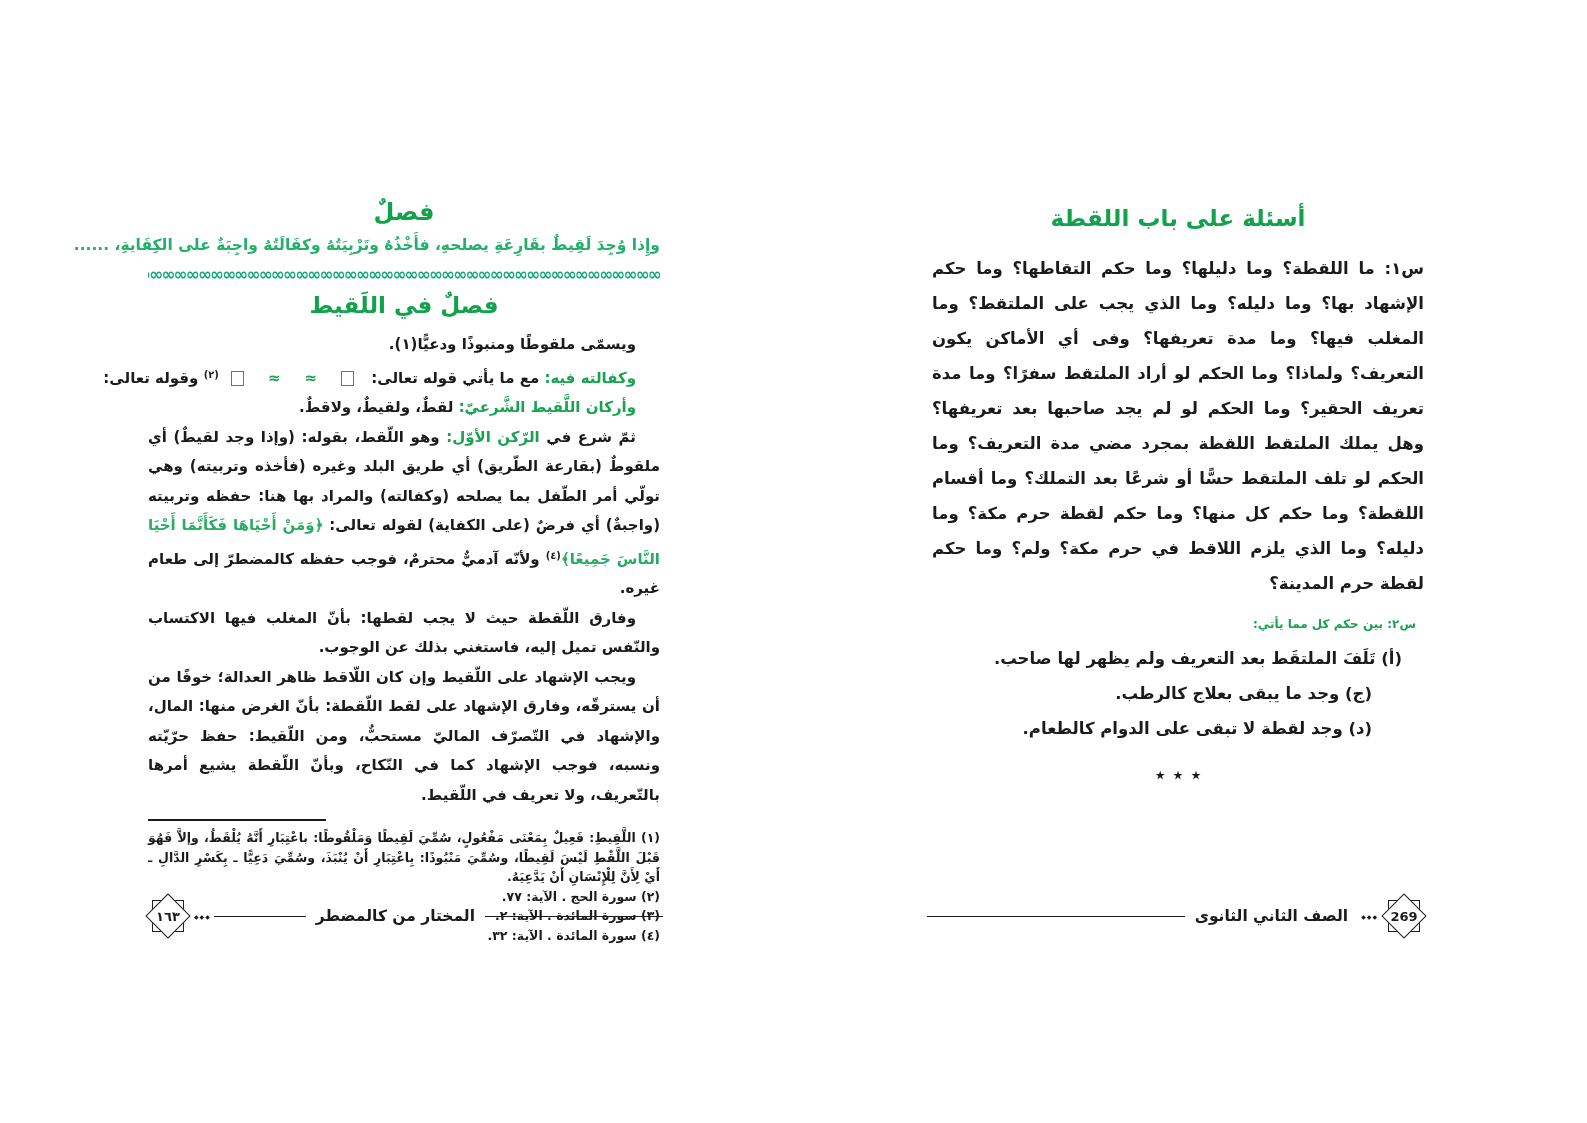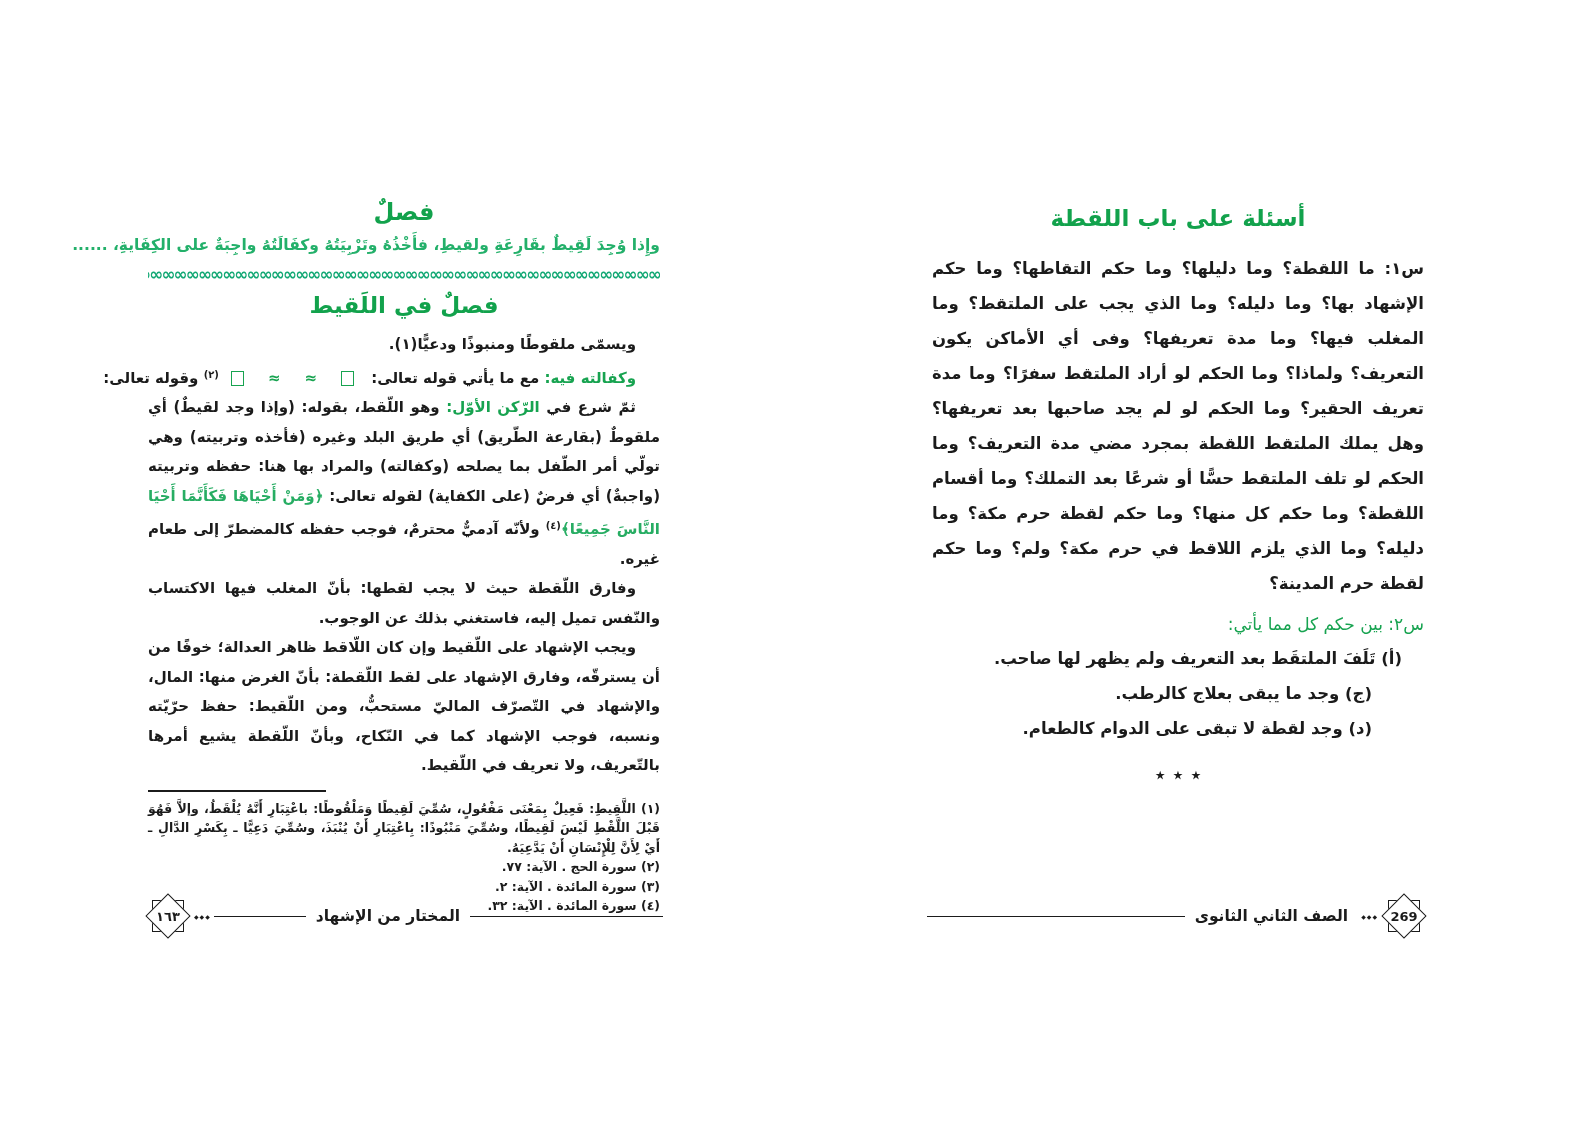--- a/index.html
+++ b/index.html
@@ -9,21 +9,21 @@
   
   .g{color:var(--label_green,#17a350);}
   .verse{color:var(--verse_green,#27ad63);font-weight:bold;}
   .fnref{font-size:10px;vertical-align:5px;font-weight:bold;}
 
   
   .page-right{position:absolute;top:205px;right:163px;width:492px;}
   .main-heading{margin:0 0 20px;text-align:center;color:var(--heading_green,#12a24c);
     font-size:23px;font-weight:bold;}
   .q1{margin:0;font-size:16.5px;font-weight:bold;line-height:35px;text-align:justify;}
-  .q2{margin:6px 0 0;font-size:17px;font-weight:normal;line-height:34px;color:var(--label_green,#17a350);}
+  .q2{margin:6px 8px 0;font-size:12px;font-weight:bold;line-height:34px;color:var(--label_green,#17a350);}
   .answers{margin:0;}
   .answers p{margin:0;font-size:16.5px;font-weight:bold;line-height:35px;padding-right:22px;}
   .answers p:nth-child(2),.answers p:nth-child(3),.answers p:nth-child(4){padding-right:52px;}
   .end-ornament{margin:16px 0 0;text-align:center;font-size:20px;font-weight:bold;letter-spacing:10px;}
 
   
   .page-left{position:absolute;top:198px;left:148px;width:512px;}
   .chapter-heading{margin:0 0 6px;text-align:center;color:var(--heading_green,#12a24c);
     font-size:24px;font-weight:bold;}
   .matn{margin:0 0 8px;text-align:center;color:var(--matn_green,#23b06a);
@@ -77,33 +77,36 @@
       <p>(ج) وجد ما يبقى بعلاج كالرطب.</p>
       <p>(د) وجد لقطة لا تبقى على الدوام كالطعام.</p>
     </div>
 
     <p class="end-ornament">٭ ٭ ٭</p>
   </section>
 
   <section class="page-left">
     <h2 class="chapter-heading">فصلٌ</h2>
 
-    <p class="matn">وإِذا وُجِدَ لَقِيطٌ بقَارِعَةِ ولقيطِ، فأَخْذُهُ وتَرْبِيَتُهُ وكفَالَتُهُ واجِبَةٌ على الكِفَايةِ، ......</p>
+    <p class="matn">وإِذا وُجِدَ لَقِيطٌ بقَارِعَةِ يصلحهِ، فأَخْذُهُ وتَرْبِيَتُهُ وكفَالَتُهُ واجِبَةٌ على الكِفَايةِ، ......</p>
 
     <div class="divider">∞∞∞∞∞∞∞∞∞∞∞∞∞∞∞∞∞∞∞∞∞∞∞∞∞∞∞∞∞∞∞∞∞∞∞∞∞∞∞∞∞∞∞∞∞∞∞∞∞∞∞∞∞∞∞∞∞∞∞∞∞∞∞∞∞∞∞∞∞∞</div>
 
     <h3 class="section-heading">فصلٌ في اللَقيط</h3>
 
     <p class="body-p">ويسمّى ملقوطًا ومنبوذًا ودعيًّا(١).</p>
 
     <p class="body-p no-just asl-line">
       <span class="g">وكفالته فيه:</span><span> مع ما يأتي قوله تعالى: </span><span class="qbox"></span><span class="qmark">≈</span><span class="qmark">≈</span><span class="qbox"></span><span class="fnref">(٢)</span><span> وقوله تعالى:</span>
     </p>
 
 
+    <p class="body-p no-just">
+      <span class="g">وأركان اللَّقيط الشَّرعيّ:</span><span> لقطٌ، ولقيطٌ، ولاقطٌ.</span>
+    </p>
 
     <p class="body-p">
       <span>ثمّ شرع في </span><span class="g">الرّكن الأوّل:</span><span> وهو اللّقط، بقوله: (وإذا وجد لقيطٌ) أي ملقوطٌ (بقارعة الطّريق) أي طريق البلد وغيره (فأخذه وتربيته) وهي تولّي أمر الطّفل بما يصلحه (وكفالته) والمراد بها هنا: حفظه وتربيته (واجبةٌ) أي فرضٌ (على الكفاية) لقوله تعالى: </span><span class="verse">﴿وَمَنْ أَحْيَاهَا فَكَأَنَّمَا أَحْيَا النَّاسَ جَمِيعًا﴾</span><span class="fnref">(٤)</span><span> ولأنّه آدميٌّ محترمٌ، فوجب حفظه كالمضطرّ إلى طعام غيره.</span>
     </p>
 
     <p class="body-p">وفارق اللّقطة حيث لا يجب لقطها: بأنّ المغلب فيها الاكتساب والنّفس تميل إليه، فاستغني بذلك عن الوجوب.</p>
 
     <p class="body-p">ويجب الإشهاد على اللّقيط وإن كان اللّاقط ظاهر العدالة؛ خوفًا من أن يسترقّه، وفارق الإشهاد على لقط اللّقطة: بأنّ الغرض منها: المال، والإشهاد في التّصرّف الماليّ مستحبٌّ، ومن اللّقيط: حفظ حرّيّته ونسبه، فوجب الإشهاد كما في النّكاح، وبأنّ اللّقطة يشيع أمرها بالتّعريف، ولا تعريف في اللّقيط.</p>
 
     <div class="fnsep"></div>
@@ -120,21 +123,21 @@
     <div class="seal">
       <span>269</span>
     </div>
     <span class="connector">◆◆◆</span>
     <span class="footer-title">الصف الثاني الثانوى</span>
     <div class="fline grow"></div>
   </div>
 
   <div class="footer footer-left">
     <div class="fline grow"></div>
-    <span class="footer-title">المختار من الإشهاد</span>
+    <span class="footer-title">المختار من كالمضطر</span>
     <div class="fline short"></div>
     <span class="connector">◆◆◆</span>
     <div class="seal">
       <span>١٦٣</span>
     </div>
   </div>
 
 </div>
 
 </body></html>

